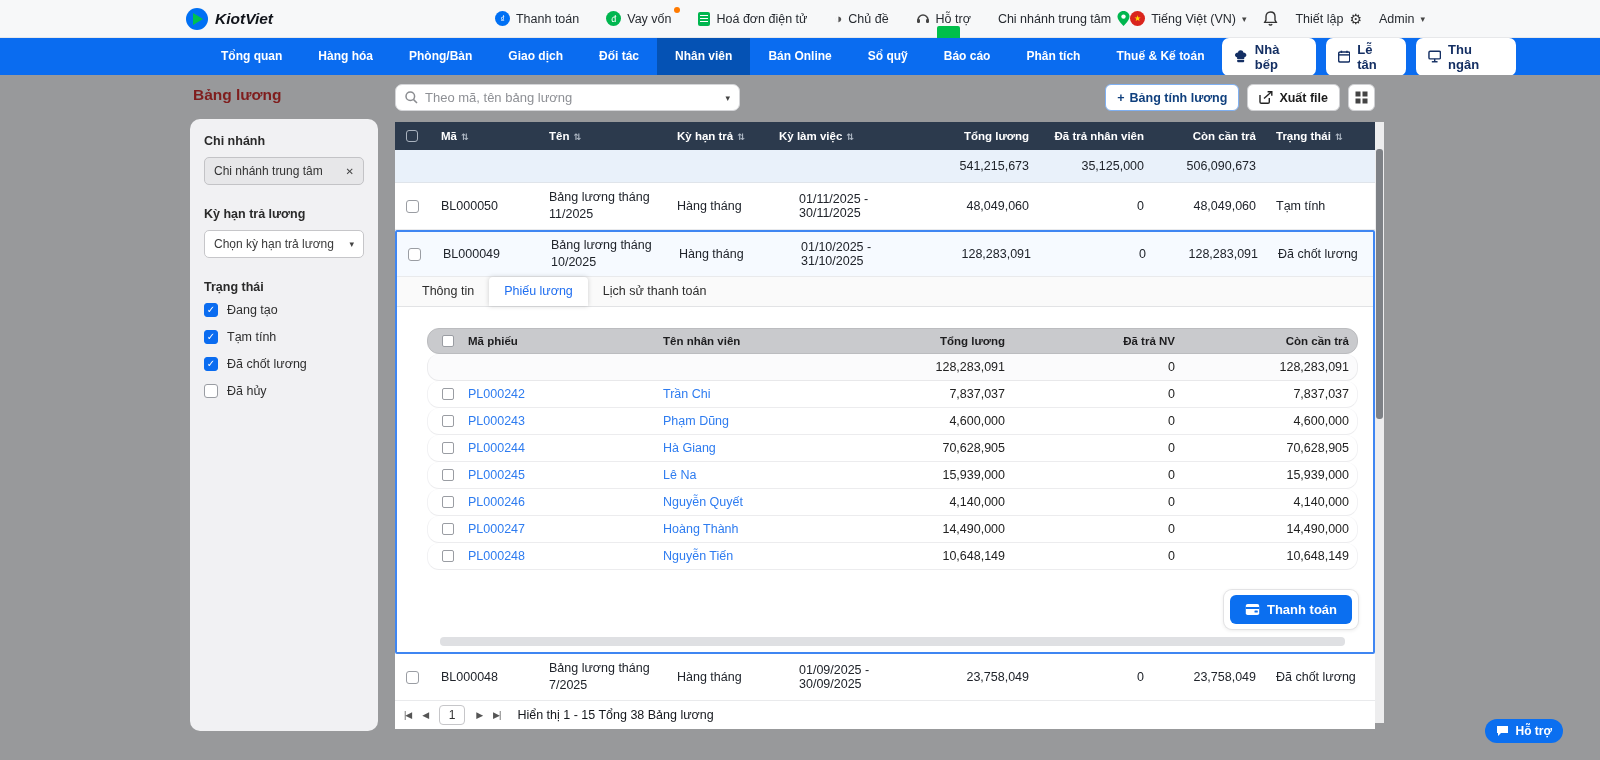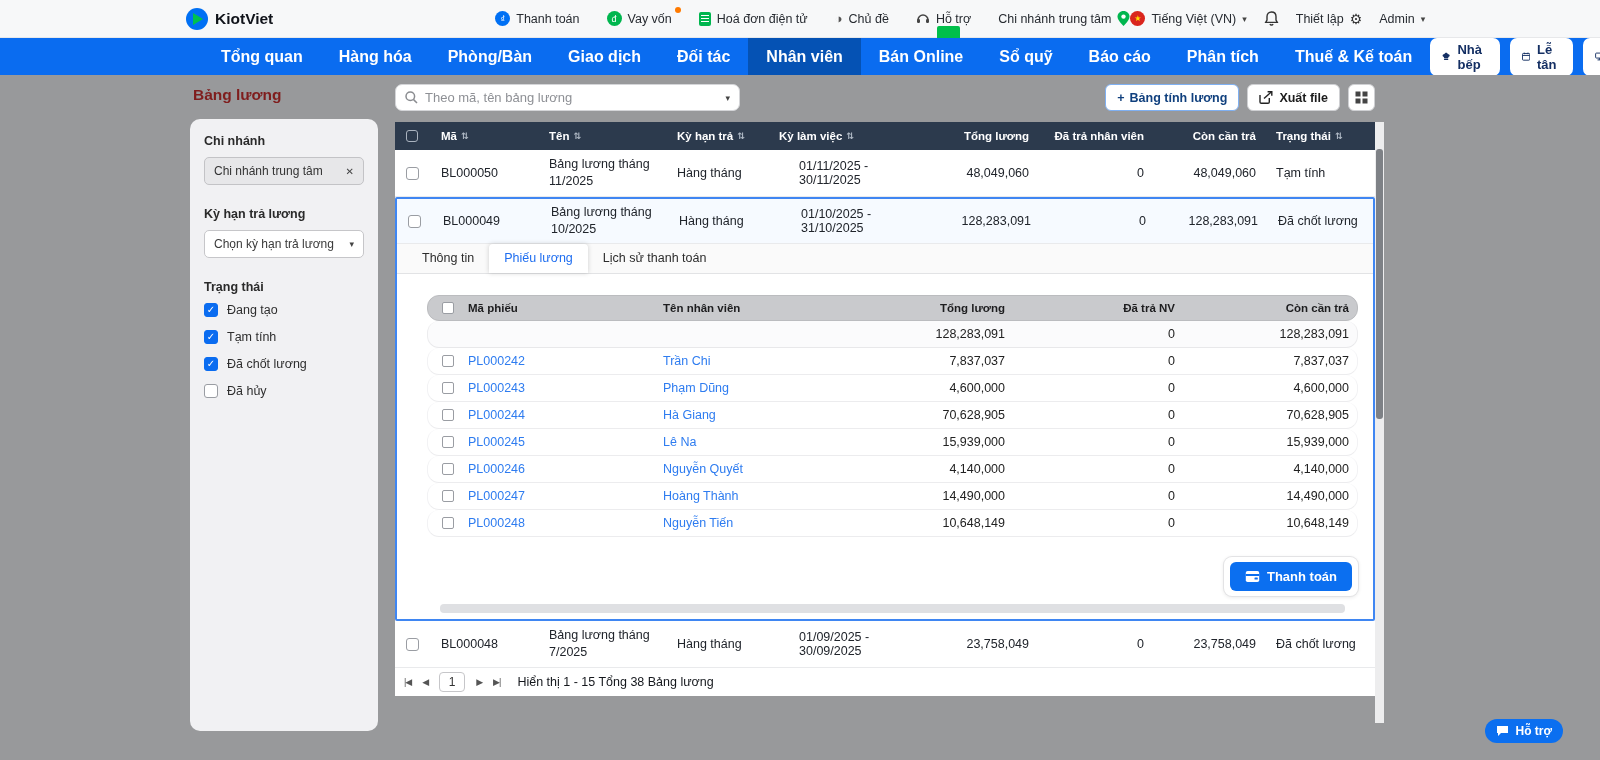--- a/index.html
+++ b/index.html
@@ -11,21 +11,21 @@
     overflow: hidden;
     color: #222;
   }
   
   .topbar {
     position:absolute; top:0; left:0; right:0; height:38px;
     background:#f7f8f9; border-bottom:1px solid #e7e8ea;
     display:flex; align-items:center; font-size:12.5px; color:#272b31;
   }
   .brand { margin-left:186px; display:flex; align-items:center; gap:7px; }
-  .brand-name { font-weight:700; font-size:15.5px; color:#10131a; }
+  .brand-name { font-weight:700; font-size:15.5px; color:#10131a;font-style:italic; }
   .topbar-links { display:flex; align-items:center; gap:27px; margin-left:222px; }
   .tlink { display:flex; align-items:center; gap:6px; position:relative; cursor:pointer; white-space:nowrap; }
   .mini-ic { width:15px; height:15px; border-radius:50%; display:inline-flex; align-items:center; justify-content:center; font-size:9px; color:#fff; flex:0 0 auto; }
   .ic-blue { background:#0070f4; }
   .ic-green { background:#00b64f; }
   .doc-ic { width:12px; height:14px; background:#00b64f; border-radius:2px; position:relative; }
   .doc-ic::after{ content:""; position:absolute; left:2px; top:3px; width:8px; height:1.5px; background:#fff; box-shadow:0 3px 0 #fff, 0 6px 0 #fff; }
   .theme-ic { color:#555; font-size:13px; }
   .dot-orange { position:absolute; top:-4px; right:-9px; width:6px; height:6px; border-radius:50%; background:#ff7a00; }
   .beta-badge { position:absolute; left:21px; top:14px; background:#00bf4a; color:#fff; font-size:8px; font-weight:700; padding:12px 3px; border-radius:2px; line-height:11px; }
@@ -33,21 +33,21 @@
   .flag-ic { width:15px; height:15px; border-radius:50%; background:#da251d; color:#ffdd00; display:inline-flex; align-items:center; justify-content:center; font-size:8px; }
   .caret { font-size:9px; color:#444; }
   .gear-glyph { font-size:14px; color:#333; }
   .pin-ic, .bell-ic, .headset-ic { display:inline-flex; }
   
   .nav {
     position:absolute; top:38px; left:0; right:0; height:37px;
     background:#0a6cf0; display:flex; align-items:center;
   }
   .nav-items { display:flex; margin-left:203px; height:37px; }
-  .nav-item { color:#fff; font-weight:700; font-size:16px; padding:0 18px; line-height:37px; cursor:pointer; white-space:nowrap; }
+  .nav-item { color:#fff; font-weight:700; font-size:12px; padding:0 18px; line-height:37px; cursor:pointer; white-space:nowrap; }
   .nav-item.active { background:#0552b4; }
   .nav-quick { margin-left:auto; margin-right:84px; display:flex; gap:10px; }
   .quick-btn { background:#fff; border-radius:7px; display:flex; align-items:center; gap:7px; padding:4px 12px; font-weight:700; font-size:13px; color:#142f63; cursor:pointer; }
   
   .content { position:absolute; top:75px; left:0; right:0; bottom:0; background:#98999b; }
   .page-title { position:absolute; left:193px; top:11px; font-size:15.5px; font-weight:700; color:#7f1d1d; }
   
   .sidebar { position:absolute; left:190px; top:44px; width:188px; height:612px; background:#f1f1f3; border-radius:10px; padding:15px 14px; }
   .side-label { font-weight:700; font-size:12.5px; color:#2a2a2a; margin-bottom:9px; }
   .branch-tag { background:#e7e7e9; border:1px solid #c3c3c6; border-radius:5px; padding:6px 9px; font-size:12px; color:#333; display:flex; align-items:center; justify-content:space-between; cursor:pointer; }
@@ -66,21 +66,21 @@
   .toolbar-btns { position:absolute; right:225px; top:9px; display:flex; gap:8px; height:27px; }
   .btn-outline-blue { background:#fff; border:1px solid #7fb0f2; color:#10407e; border-radius:6px; font-size:12.5px; font-weight:700; display:flex; align-items:center; gap:5px; padding:0 11px; cursor:pointer; }
   .btn-outline-gray { background:#fff; border:1px solid #cfd0d3; color:#1c1c1c; border-radius:6px; font-size:12.5px; font-weight:700; display:flex; align-items:center; gap:6px; padding:0 11px; cursor:pointer; }
   .btn-icon { background:#fff; border:1px solid #cfd0d3; border-radius:6px; width:27px; display:flex; align-items:center; justify-content:center; cursor:pointer; }
   
   .table-wrap { position:absolute; left:395px; top:47px; width:980px; background:#fff; }
   .vscroll { position:absolute; left:1375px; top:47px; width:9px; height:601px; background:#ededee; }
   .vscroll .thumb { position:absolute; top:27px; left:1px; width:7px; height:270px; background:#7e8186; border-radius:3px; }
   .grid-outer { display:grid; grid-template-columns:34px 108px 128px 102px 158px 112px 115px 112px 1fr; align-items:center; }
   .t-head { height:28px; background:#2c3a4d; color:#fff; font-size:11.5px; font-weight:700; }
-  .t-head .hcell { display:flex; align-items:center; gap:4px; padding-left:12px; }
+  .t-head .hcell { display:flex; align-items:flex-end; gap:4px; padding-left:12px; }
   .t-head .hcell.num { justify-content:flex-end; padding-right:8px; padding-left:0; }
   .sort-ic { font-size:9px; color:#aeb8c4; }
   .cbcell { display:flex; justify-content:center; }
   .t-sum { height:33px; background:#e9f1fa; font-size:12.5px; color:#20242b; border-bottom:1px solid #dfe4ea; }
   .t-row { min-height:47px; font-size:12.5px; color:#20242b; border-bottom:1px solid #e9eaec; background:#fff; }
   .cell { padding-left:12px; }
   .num { text-align:right; padding-right:8px; }
   .name-cell { line-height:1.35; padding-left:12px; }
   .date-cell { padding-left:32px; }
   
@@ -319,20 +319,31 @@
         </div>
       <div class="hcell num">
           <span>Còn cần trả</span>
         </div>
       <div class="hcell">
           <span>Trạng thái</span>
           <span class="sort-ic">⇅</span>
         </div>
     </div>
 
+    <div class="grid-outer t-sum">
+      <div></div>
+        <div></div>
+        <div></div>
+        <div></div>
+        <div></div>
+      <div class="num">541,215,673</div>
+      <div class="num">35,125,000</div>
+      <div class="num">506,090,673</div>
+      <div></div>
+    </div>
 
     <div class="grid-outer t-row">
       <div class="cbcell">
           <span class="cb" style="width:13px;height:13px"></span>
         </div>
       <div class="cell">BL000050</div>
       <div class="name-cell">Bảng lương tháng 11/2025</div>
       <div class="cell">Hàng tháng</div>
       <div class="date-cell">01/11/2025 - 30/11/2025</div>
       <div class="num">48,049,060</div>

